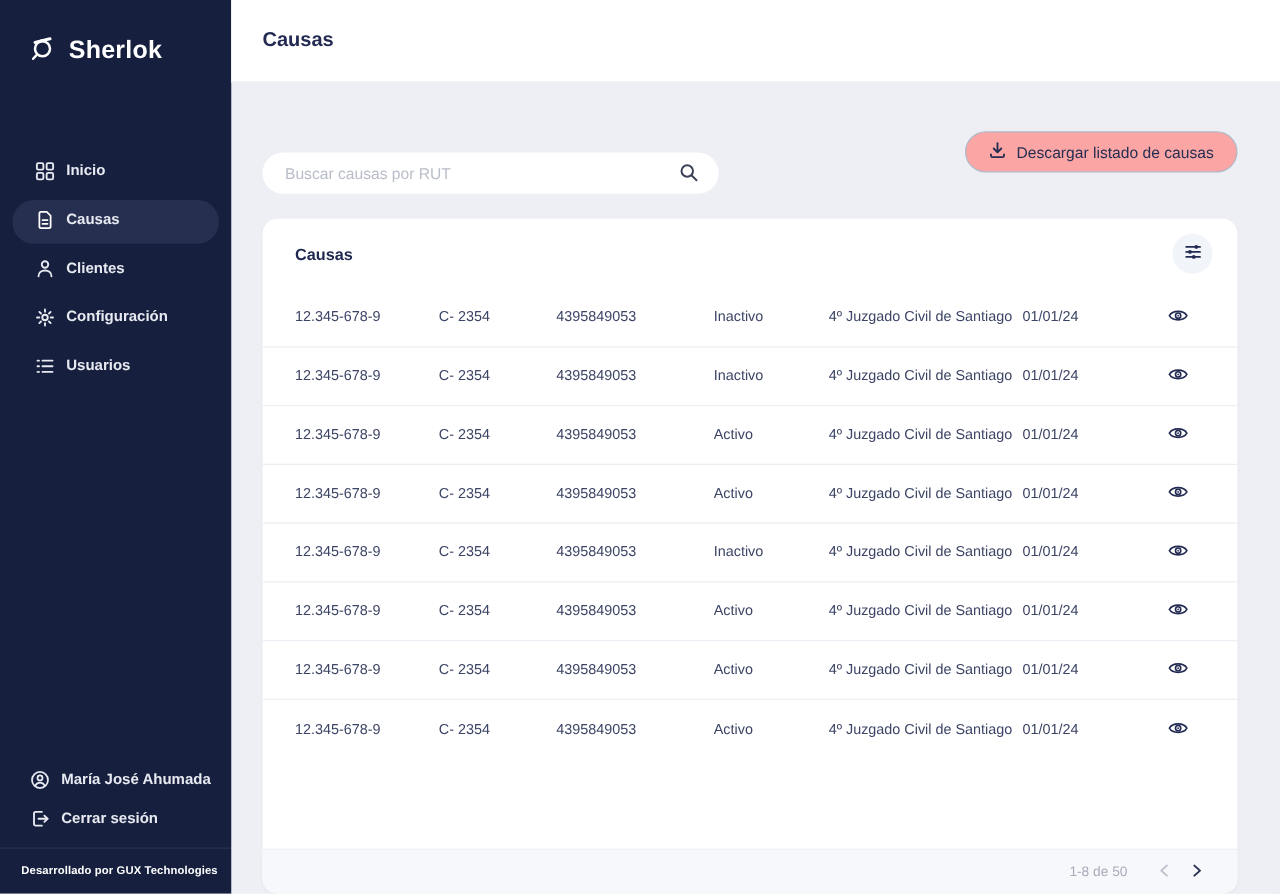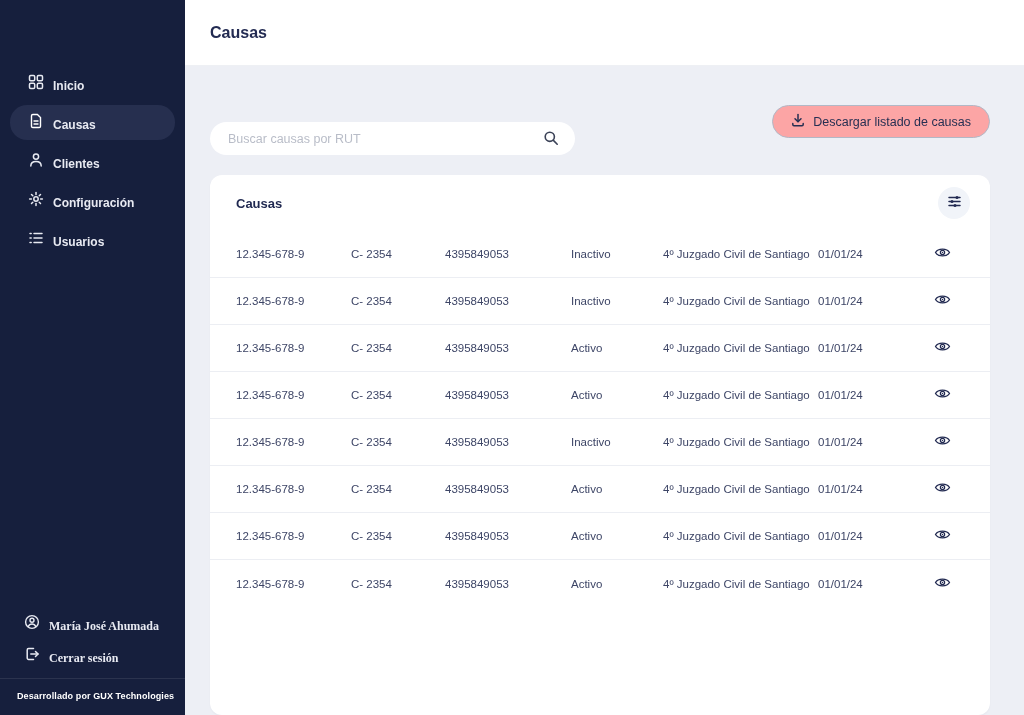--- a/index.html
+++ b/index.html
@@ -17,30 +17,30 @@
     background: #161f3d;
     display: flex; flex-direction: column;
     color: #eef0f6;
   }
   .logo { display: flex; align-items: center; gap: 7px; padding: 26px 0 0 24px; }
   .logo svg { width: 24px; height: 24px; }
   .brand-name { font-size: 20px; font-weight: bold; letter-spacing: .2px; color: #ffffff; }
 
   nav.side-nav { margin-top: 64px; display: flex; flex-direction: column; }
   .nav-item {
-    display: flex; align-items: flex-end; gap: 9px;
+    display: flex; align-items: flex-start; gap: 9px;
     margin: 2px 10px; padding: 8px 8px 8px 18px;
     border-radius: 17px; cursor: pointer;
     font-size: 12px; font-weight: 600; color: #e8eaf2;
     white-space: nowrap;
   }
   .nav-item svg { width: 16px; height: 16px; flex: 0 0 16px; }
   .nav-item.active { background: #262f4f; }
 
-  .sidebar-bottom { margin-top: auto; padding-bottom: 6px; font-family: Liberation Serif, serif; }
+  .sidebar-bottom { margin-top: auto; padding-bottom: 6px; }
   .sidebar-bottom .nav-item { margin: 0 10px; padding: 6px 8px 6px 14px; }
   .sidebar-footer {
     border-top: 1px solid rgba(255,255,255,.09);
     padding: 12px 10px 14px 17px;
     font-size: 9px; font-weight: bold; color: #ffffff;
     letter-spacing: .1px;
   }
 
   
   main { flex: 1; display: flex; flex-direction: column; height: 715px; }
@@ -140,20 +140,31 @@
   }
   .pg-btn svg { width: 11px; height: 11px; }
 </style>
 </head>
 <body>
 
 <div class="app">
 
   <aside class="sidebar">
 
+    <div class="logo">
+      <span>
+        <svg viewBox="0 0 24 24" width="24" height="24" fill="none" stroke="#ffffff" stroke-width="2" stroke-linecap="round">
+          <circle cx="10" cy="13" r="6"></circle>
+          <line x1="5.8" y1="17.5" x2="2.5" y2="21"></line>
+          <path d="M4 8 L16 5" stroke-width="2.4"></path>
+          <path d="M7.5 7.2 C7.5 4.4 12.5 4.4 12.5 7.2" fill="#ffffff" stroke="none"></path>
+        </svg>
+      </span>
+      <span class="brand-name">Sherlok</span>
+    </div>
 
     <nav class="side-nav">
       <div class="nav-item">
         <span>
           <svg viewBox="0 0 16 16" width="16" height="16" fill="none" stroke="#e8eaf2" stroke-width="1.5">
             <rect x="1.5" y="1.5" width="5.2" height="5.2" rx="1.2"></rect>
             <rect x="9.3" y="1.5" width="5.2" height="5.2" rx="1.2"></rect>
             <rect x="1.5" y="9.3" width="5.2" height="5.2" rx="1.2"></rect>
             <rect x="9.3" y="9.3" width="5.2" height="5.2" rx="1.2"></rect>
           </svg>
@@ -428,17 +439,34 @@
                   <svg viewBox="0 0 17 17" width="17" height="17" fill="none" stroke="#232b52" stroke-width="1.3">
                     <path d="M1.5 8.5 C4 4 13 4 15.5 8.5 C13 13 4 13 1.5 8.5 Z"></path>
                     <circle cx="8.5" cy="8.5" r="2.1"></circle>
                     <circle cx="8.5" cy="8.5" r="0.7" fill="#232b52" stroke="none"></circle>
                   </svg>
                 </span>
               </button>
             </div>
           </div>
 
+        <div class="card-footer">
+          <span class="pg-label">1-8 de 50</span>
+          <button class="pg-btn">
+            <span>
+              <svg viewBox="0 0 11 11" width="11" height="11" fill="none" stroke="#bcc1cb" stroke-width="1.6" stroke-linecap="round" stroke-linejoin="round">
+                <polyline points="7.5,1.5 3,5.5 7.5,9.5"></polyline>
+              </svg>
+            </span>
+          </button>
+          <button class="pg-btn">
+            <span>
+              <svg viewBox="0 0 11 11" width="11" height="11" fill="none" stroke="#2a3254" stroke-width="1.6" stroke-linecap="round" stroke-linejoin="round">
+                <polyline points="3.5,1.5 8,5.5 3.5,9.5"></polyline>
+              </svg>
+            </span>
+          </button>
+        </div>
       </section>
 
     </div>
   </main>
 </div>
 
 </body></html>

